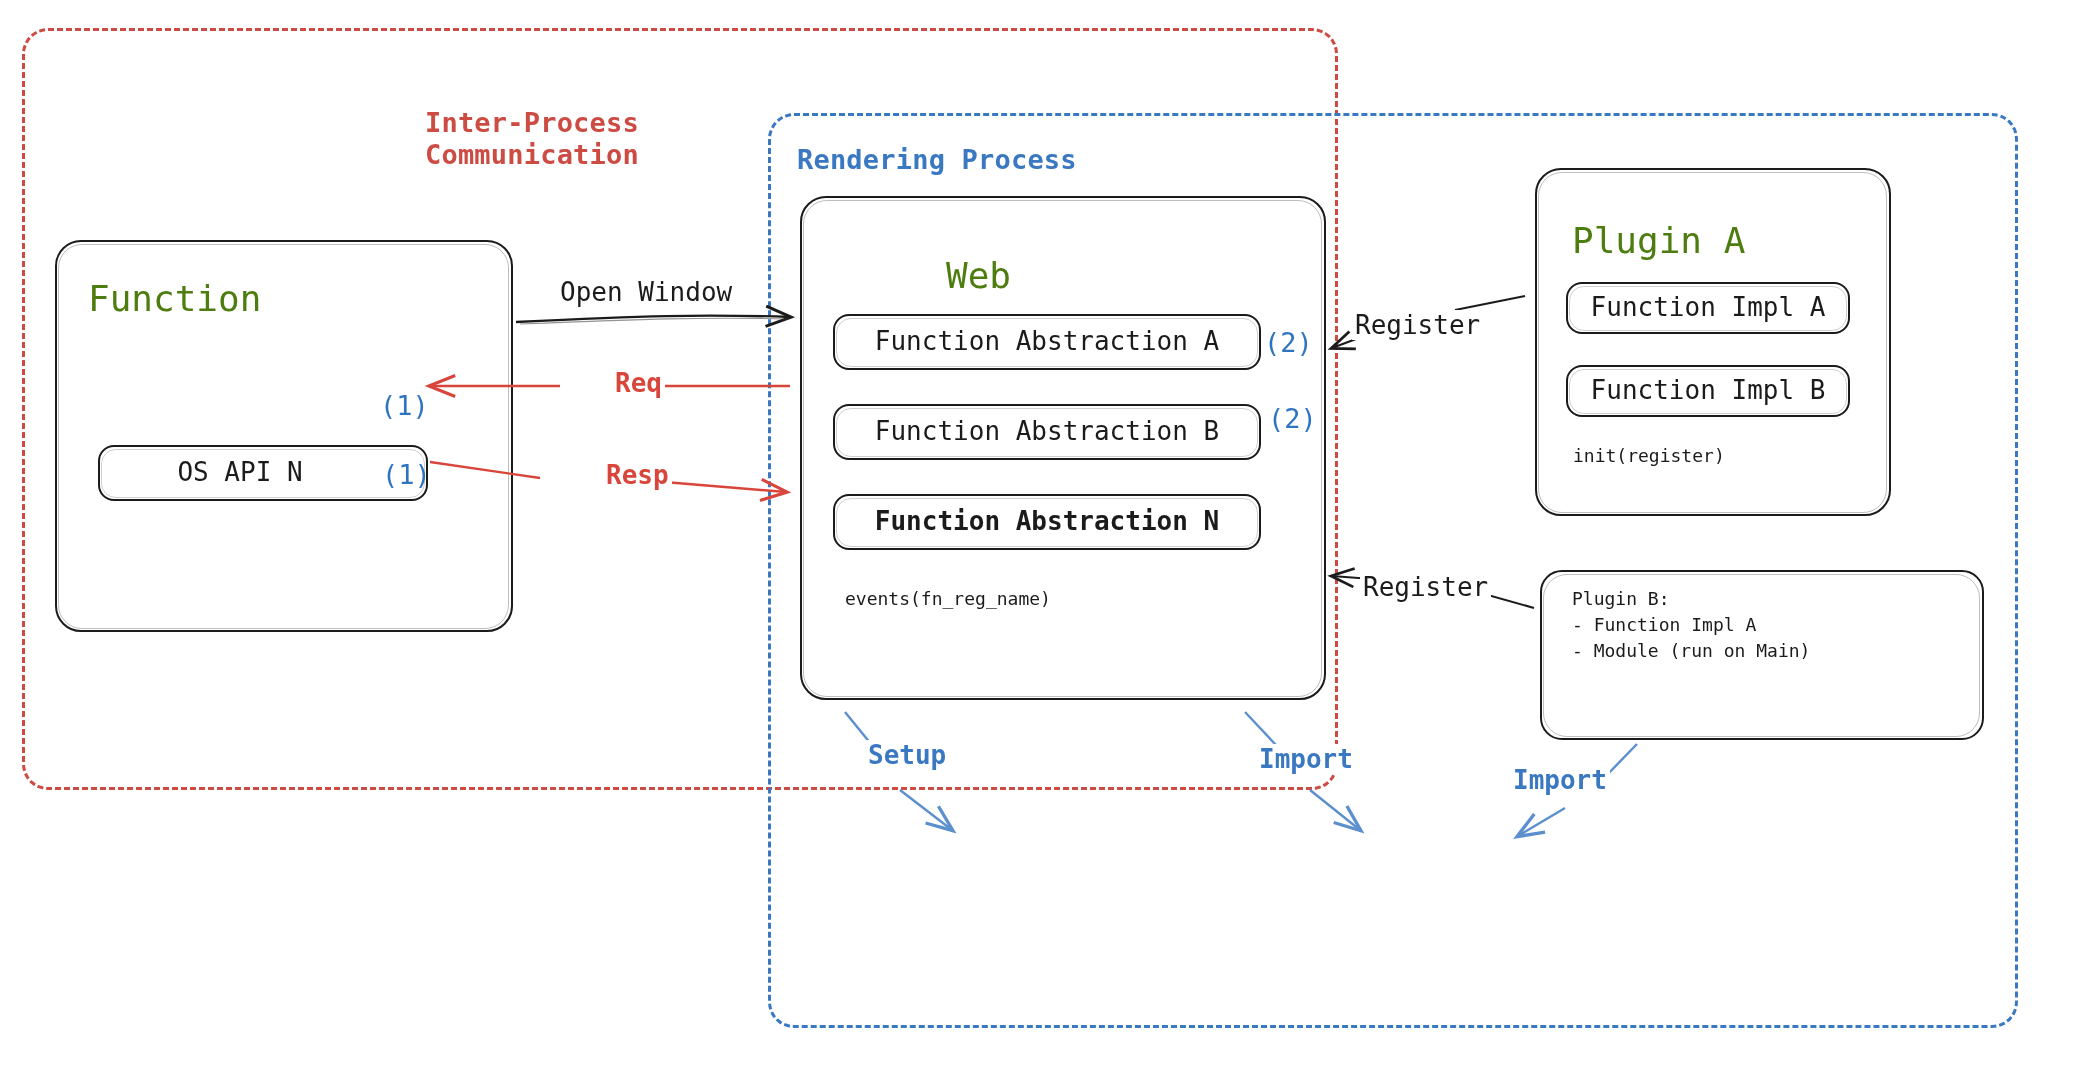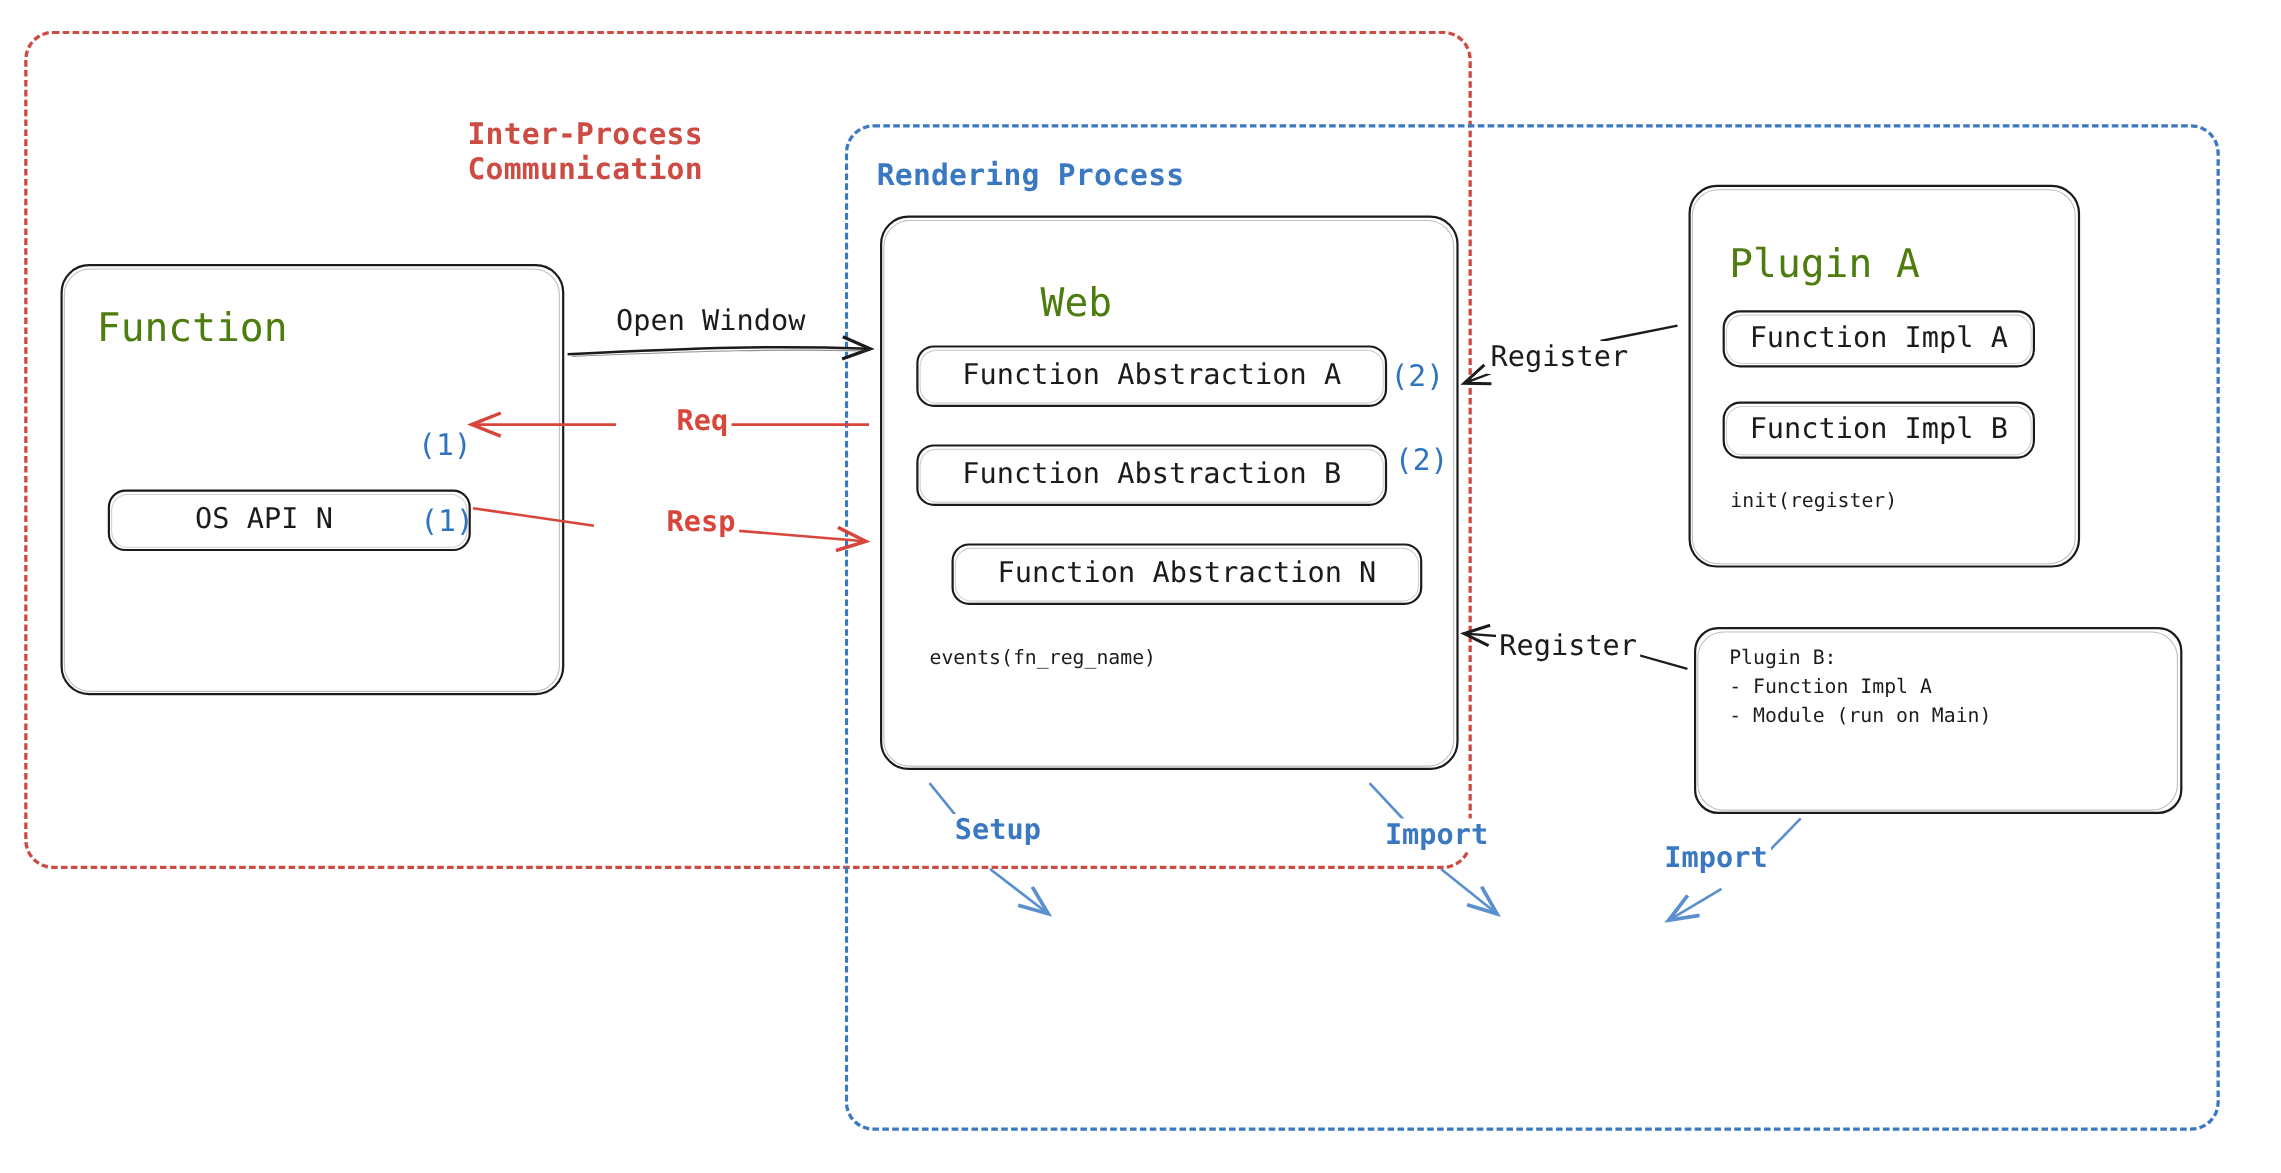--- a/index.html
+++ b/index.html
@@ -168,21 +168,21 @@
   <div class="innerbox" style="left:833px;top:314px;width:428px;height:56px;">
     <span class="itemtext">Function Abstraction A</span>
   </div>
   <div class="side-num" style="left:1264px;top:327px;">(2)</div>
 
   <div class="innerbox" style="left:833px;top:404px;width:428px;height:56px;">
     <span class="itemtext">Function Abstraction B</span>
   </div>
   <div class="side-num" style="left:1268px;top:403px;">(2)</div>
 
-  <div class="innerbox" style="left:865px;top:494px;width:428px;height:56px;">
+  <div class="innerbox" style="left:833px;top:494px;width:428px;height:56px;font-weight:bold;">
     <span class="itemtext">Function Abstraction N</span>
   </div>
 
   <div class="plainline" style="left:845px;top:586px;">events(fn_reg_name)</div>
 
   <div class="solidbox" style="left:1535px;top:168px;width:356px;height:348px;"></div>
 
   <div class="boxtitle" style="left:1572px;top:220px;">Plugin A</div>
 
   <div class="innerbox" style="left:1566px;top:282px;width:284px;height:52px;">

